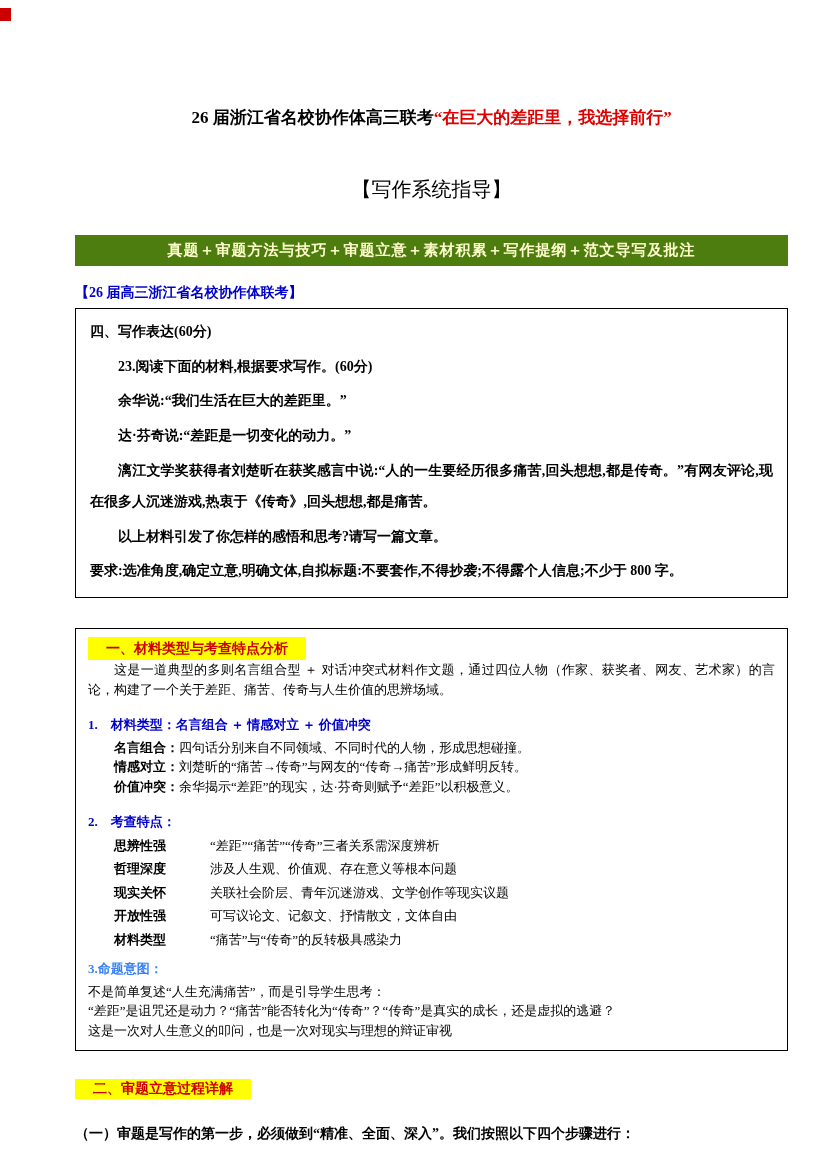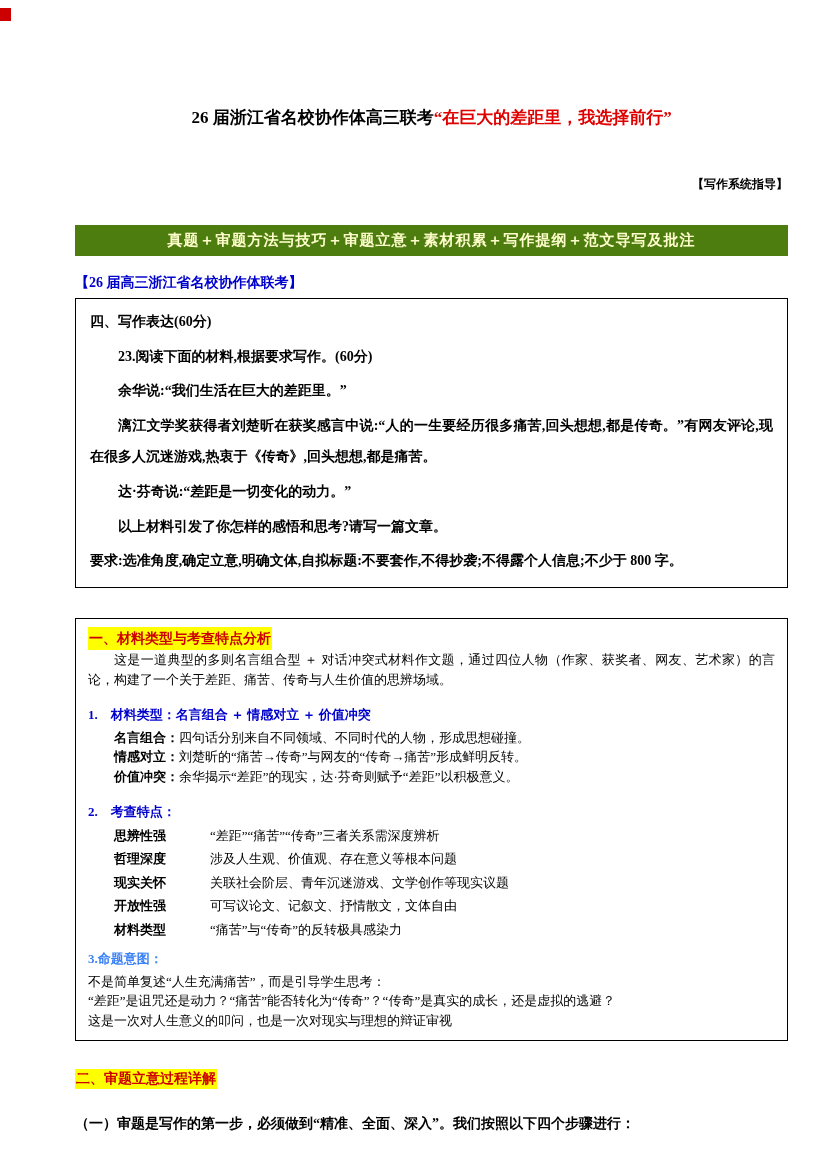--- a/index.html
+++ b/index.html
@@ -3,37 +3,37 @@
 <meta charset="utf-8">
 <style>
   html,body{margin:0;padding:0;background:#ffffff;}
   .page{width:827px;height:1169px;background:#ffffff;margin:0 auto;position:relative;
         font-family:"Liberation Serif","DejaVu Serif",serif;color:#000;overflow:hidden;}
   .corner-mark{position:absolute;left:0;top:8px;width:11px;height:13px;background:#cc0000;}
   .content{position:absolute;left:75px;top:0;width:713px;}
 
   .doc-title{margin-top:106px;text-align:center;font-size:17px;font-weight:bold;line-height:1.4;}
   .doc-title .red{color:#e00000;}
-  .subtitle{margin-top:46px;text-align:right;font-size:12px;font-weight:bold;}
+  .subtitle{margin-top:46px;text-align:center;font-size:20px;font-weight:normal;}
 
   .banner{margin-top:32px;background:#4d7c0f;color:#ffffcc;font-weight:bold;font-size:15px;
           text-align:center;padding:6px 0;letter-spacing:1px;}
 
   .league{margin-top:18px;color:#0000cc;font-weight:bold;font-size:14px;}
 
   .exam-box{margin-top:6px;border:1.6px solid #000;padding:4px 10px 6px 10px;
             font-size:14px;font-weight:bold;}
   .exam-box p{margin:4px;line-height:2.2;text-align:justify;}
   .indent{text-indent:2em;}
   .noindent{text-indent:0;}
 
   .analysis-box{margin-top:30px;border:1.6px solid #000;padding:8px 12px 10px 12px;
                 font-size:13px;line-height:1.5;}
   .hl-heading{display:inline-block;background:#ffff00;color:#cc0000;font-weight:bold;
-              font-size:14px;padding:1px 1px;}
+              font-size:14px;padding:1px 18px;}
   .intro{text-indent:2em;margin:6px 0 6px 0;text-align:justify;}
   .num-blue{color:#0000cc;font-weight:bold;margin:5px 0 2px 0;}
   .sub-item{padding-left:2em;margin:2px 0;}
   .sub-item .lbl{font-weight:bold;}
   .feature{display:flex;padding-left:2em;margin:4px 0;}
   .feature .lbl{font-weight:bold;width:96px;flex:none;}
   .num-red{color:#3b82f6;font-weight:bold;margin:10px 0 2px 0;}
   .intent-line{margin:2px 0;text-align:justify;}
   .analysis-box p{margin-top:0;margin-bottom:0;}
   .analysis-box p.intro{margin-bottom:6px;}
@@ -55,22 +55,22 @@
     <div class="subtitle">【写作系统指导】</div>
 
     <div class="banner">真题＋审题方法与技巧＋审题立意＋素材积累＋写作提纲＋范文导写及批注</div>
 
     <div class="league">【26 届高三浙江省名校协作体联考】</div>
 
     <div class="exam-box">
       <p class="noindent">四、写作表达(60分)</p>
       <p class="indent">23.阅读下面的材料,根据要求写作。(60分)</p>
       <p class="indent">余华说:“我们生活在巨大的差距里。”</p>
+      <p class="indent">达·芬奇说:“差距是一切变化的动力。”</p>
       <p class="indent">漓江文学奖获得者刘楚昕在获奖感言中说:“人的一生要经历很多痛苦,回头想想,都是传奇。”有网友评论,现在很多人沉迷游戏,热衷于《传奇》,回头想想,都是痛苦。</p>
-      <p class="indent">达·芬奇说:“差距是一切变化的动力。”</p>
       <p class="indent">以上材料引发了你怎样的感悟和思考?请写一篇文章。</p>
       <p class="noindent">要求:选准角度,确定立意,明确文体,自拟标题:不要套作,不得抄袭;不得露个人信息;不少于 800 字。</p>
     </div>
 
     <div class="analysis-box">
       <div><span class="hl-heading">一、材料类型与考查特点分析</span></div>
       <p class="intro">这是一道典型的多则名言组合型 ＋ 对话冲突式材料作文题，通过四位人物（作家、获奖者、网友、艺术家）的言论，构建了一个关于差距、痛苦、传奇与人生价值的思辨场域。</p>
 
       <p class="num-blue">1.　材料类型：名言组合 ＋ 情感对立 ＋ 价值冲突</p>
       <p class="sub-item"><span class="lbl">名言组合：</span><span>四句话分别来自不同领域、不同时代的人物，形成思想碰撞。</span></p>

